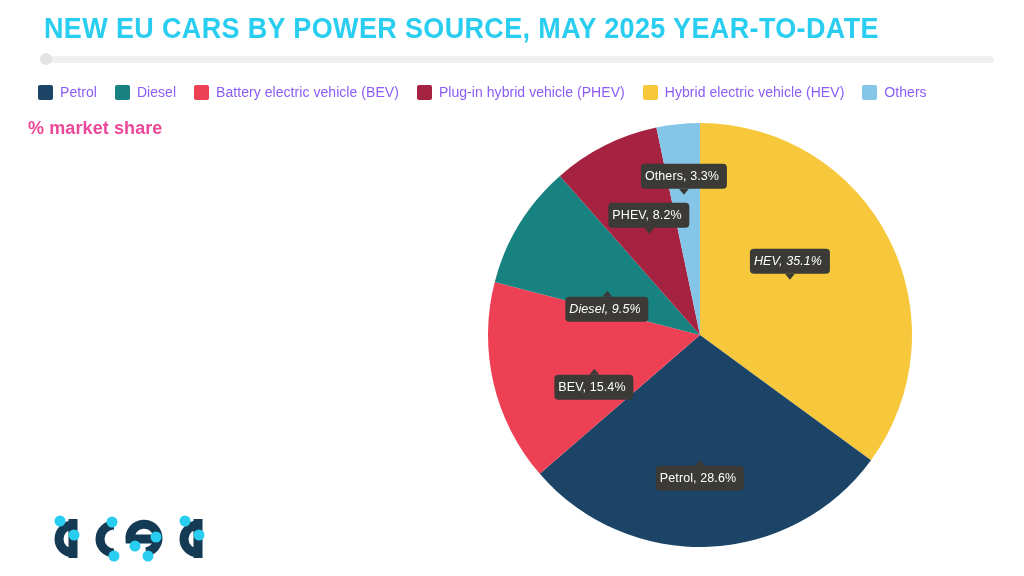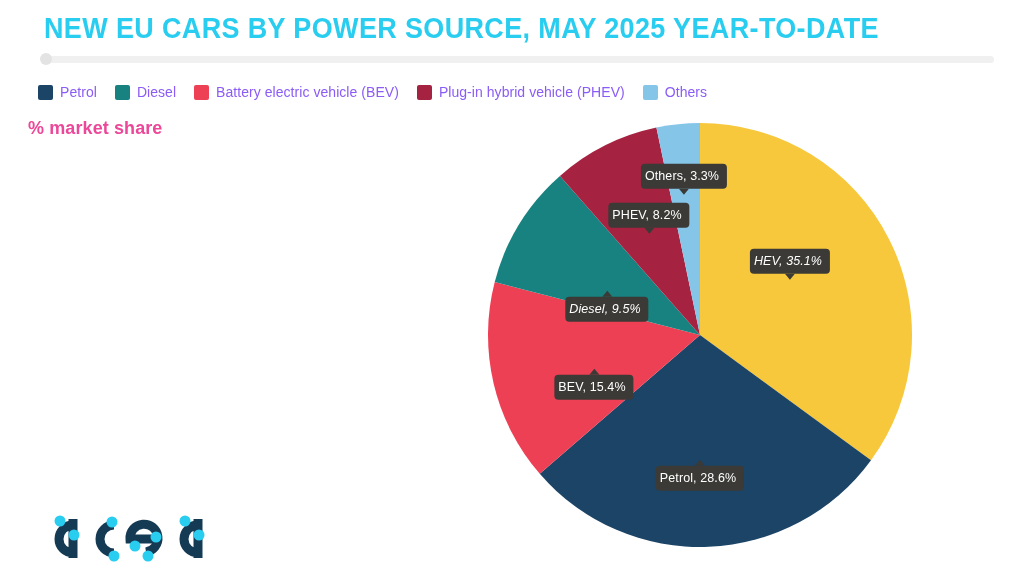--- a/index.html
+++ b/index.html
@@ -175,20 +175,24 @@
         <span class="legend-swatch" style="background: rgb(23, 130, 127);"></span>
         <span class="legend-label">Diesel</span>
       </div>
       <div class="legend-item">
         <span class="legend-swatch" style="background: rgb(238, 64, 85);"></span>
         <span class="legend-label">Battery electric vehicle (BEV)</span>
       </div>
       <div class="legend-item">
         <span class="legend-swatch" style="background: rgb(165, 35, 65);"></span>
         <span class="legend-label">Plug-in hybrid vehicle (PHEV)</span>
+      </div>
+      <div class="legend-item">
+        <span class="legend-swatch" style="background: rgb(247, 200, 60);"></span>
+        <span class="legend-label">Hybrid electric vehicle (HEV)</span>
       </div>
       <div class="legend-item">
         <span class="legend-swatch" style="background: rgb(133, 197, 232);"></span>
         <span class="legend-label">Others</span>
       </div>
     </div>
 
   <div class="unit-caption">% market share</div>
 
   <div class="pie-wrap">

